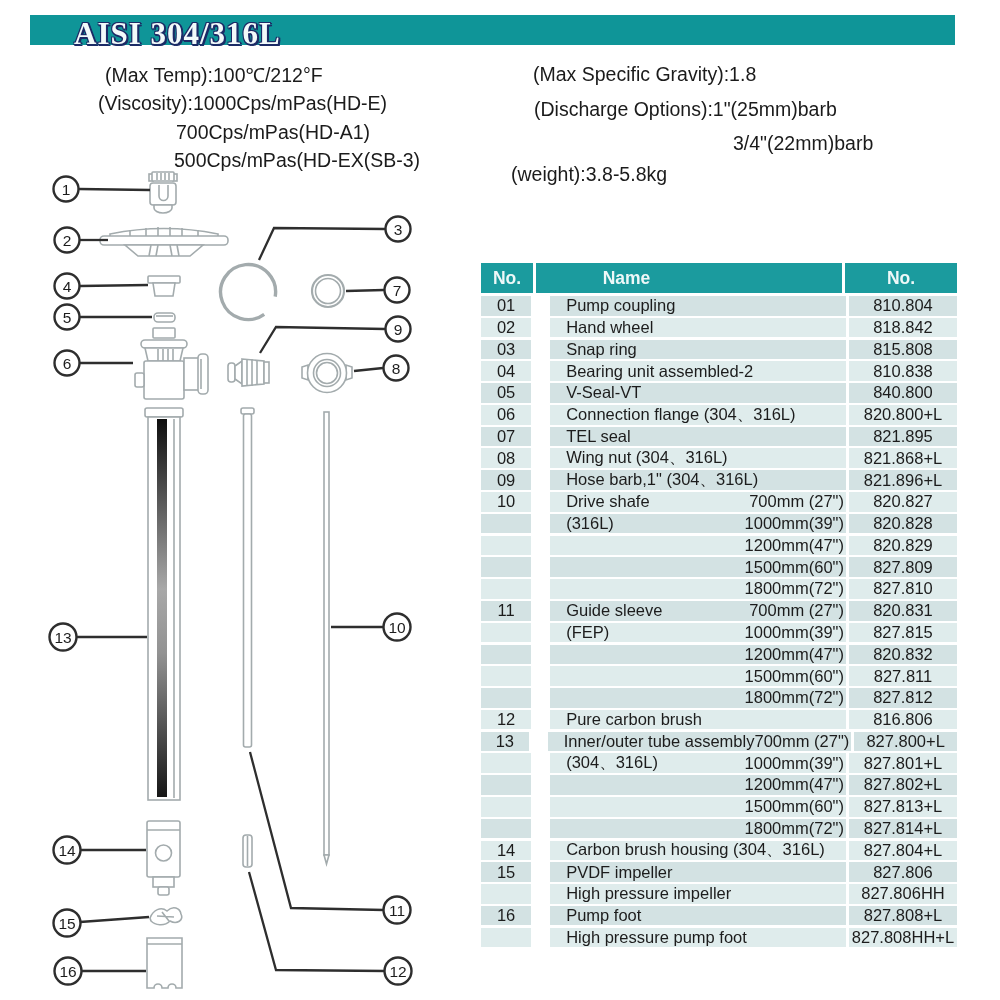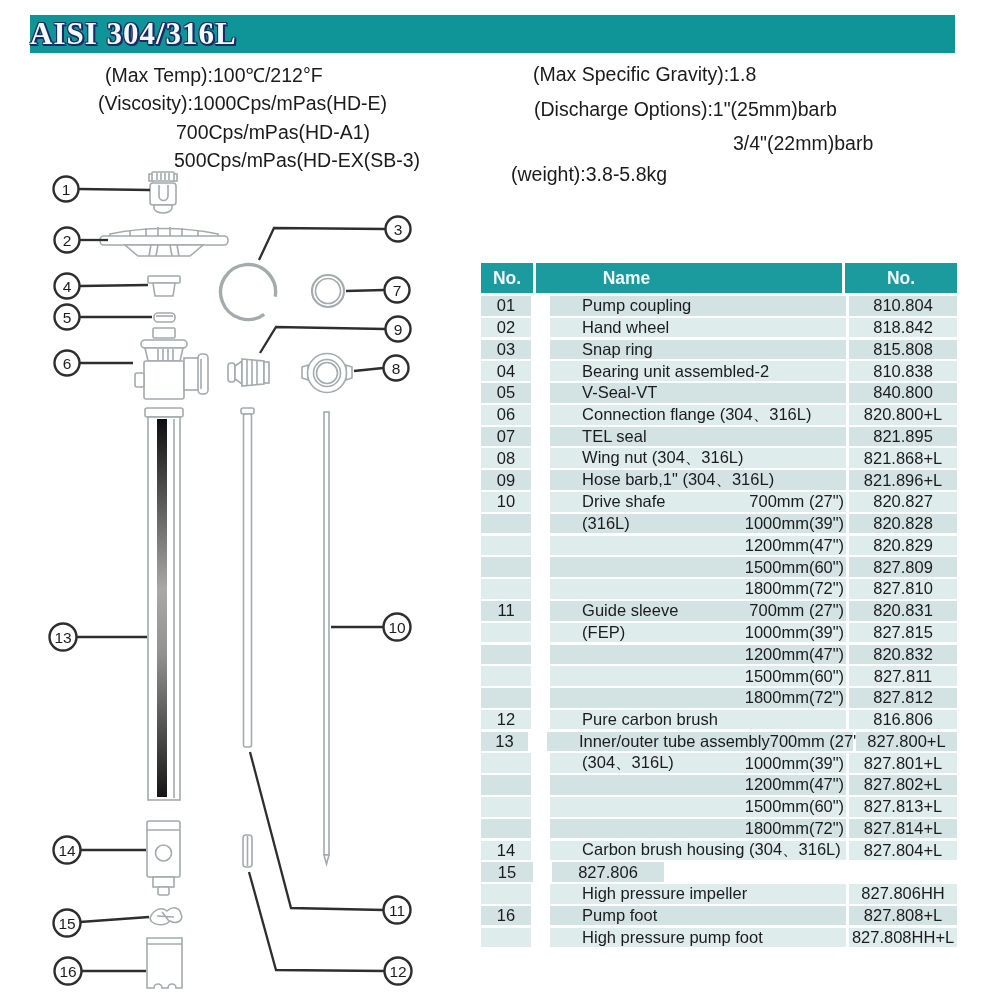--- a/index.html
+++ b/index.html
@@ -1,40 +1,40 @@
 <!DOCTYPE html>
 <html style="--teal: #0f9598; --tableHeader: #1b9b9e; --rowDark: #d3e2e3; --rowLight: #dfecec;"><head>
 <meta charset="utf-8">
 <style>
   html,body{margin:0;padding:0;background:#ffffff;}
   body{width:1000px;height:1000px;position:relative;overflow:hidden;
        font-family:"Liberation Sans", sans-serif;color:#1c1c1c;}
   .abs{position:absolute;}
   
-  .title-band{left:30px;top:15px;width:925px;height:38px;background:var(--teal,#0f9598);
-    line-height:38px;box-sizing:border-box;
+  .title-band{left:30px;top:15px;width:925px;height:30px;background:var(--teal,#0f9598);
+    line-height:38px;padding-left:44px;box-sizing:border-box;
     font-family:"Liberation Serif", serif;font-weight:bold;font-size:31px;
     color:#f2fafa;letter-spacing:1px;
     text-shadow:2px 2px 0 #1c2b66,-1px -1px 0 #1c2b66,1px -1px 0 #1c2b66,-1px 1px 0 #1c2b66,2px 0 0 #1c2b66,0 2px 0 #1c2b66;}
   
   .spec{font-size:19.5px;line-height:24px;white-space:pre;color:#1b1b1b;}
   
   .parts-table{left:481px;top:263px;width:476px;font-size:16.5px;}
   .thead{display:flex;height:30px;margin-bottom:3px;font-weight:bold;}
   .thead .th{background:var(--tableHeader,#1b9b9e);color:#eef8f8;font-size:17.5px;
     display:flex;align-items:center;justify-content:center;}
   .th1{width:52px;margin-right:3px;}
   .th2{width:306px;margin-right:3px;box-sizing:border-box;padding-right:125px;}
   .th3{width:112px;}
   .trow{display:flex;height:19.6px;margin-bottom:2.2px;}
   .trow .cell{background:var(--rowDark,#d3e2e3);display:flex;align-items:center;}
   .trow.alt .cell{background:var(--rowLight,#dfecec);}
   .c-no{width:52px;margin-right:19px;justify-content:center;}
   .c-namewrap{width:306px;margin-right:3px;box-sizing:border-box;
-    padding-left:32px;padding-right:2px;justify-content:space-between;}
+    padding-left:16px;padding-right:2px;justify-content:space-between;}
   .c-code{width:112px;justify-content:center;text-align:right;}
   .nm{white-space:pre;}
   .sz{white-space:pre;}
 </style>
 </head>
 <body>
 
 <div class="abs title-band">AISI 304/316L</div>
 
 <div class="abs spec" style="left:105px;top:63px;">(Max Temp):100℃/212°F</div>
@@ -475,20 +475,24 @@
       <div class="trow alt">
         <div class="cell c-no">14</div>
         <div class="cell c-namewrap">
           <span class="nm">Carbon brush housing (304、316L)</span>
           <span class="sz"></span>
         </div>
         <div class="cell c-code">827.804+L</div>
       </div>
       <div class="trow">
         <div class="cell c-no">15</div>
+        <div class="cell c-namewrap">
+          <span class="nm">PVDF impeller</span>
+          <span class="sz"></span>
+        </div>
         <div class="cell c-code">827.806</div>
       </div>
       <div class="trow alt">
         <div class="cell c-no"></div>
         <div class="cell c-namewrap">
           <span class="nm">High pressure impeller</span>
           <span class="sz"></span>
         </div>
         <div class="cell c-code">827.806HH</div>
       </div>

